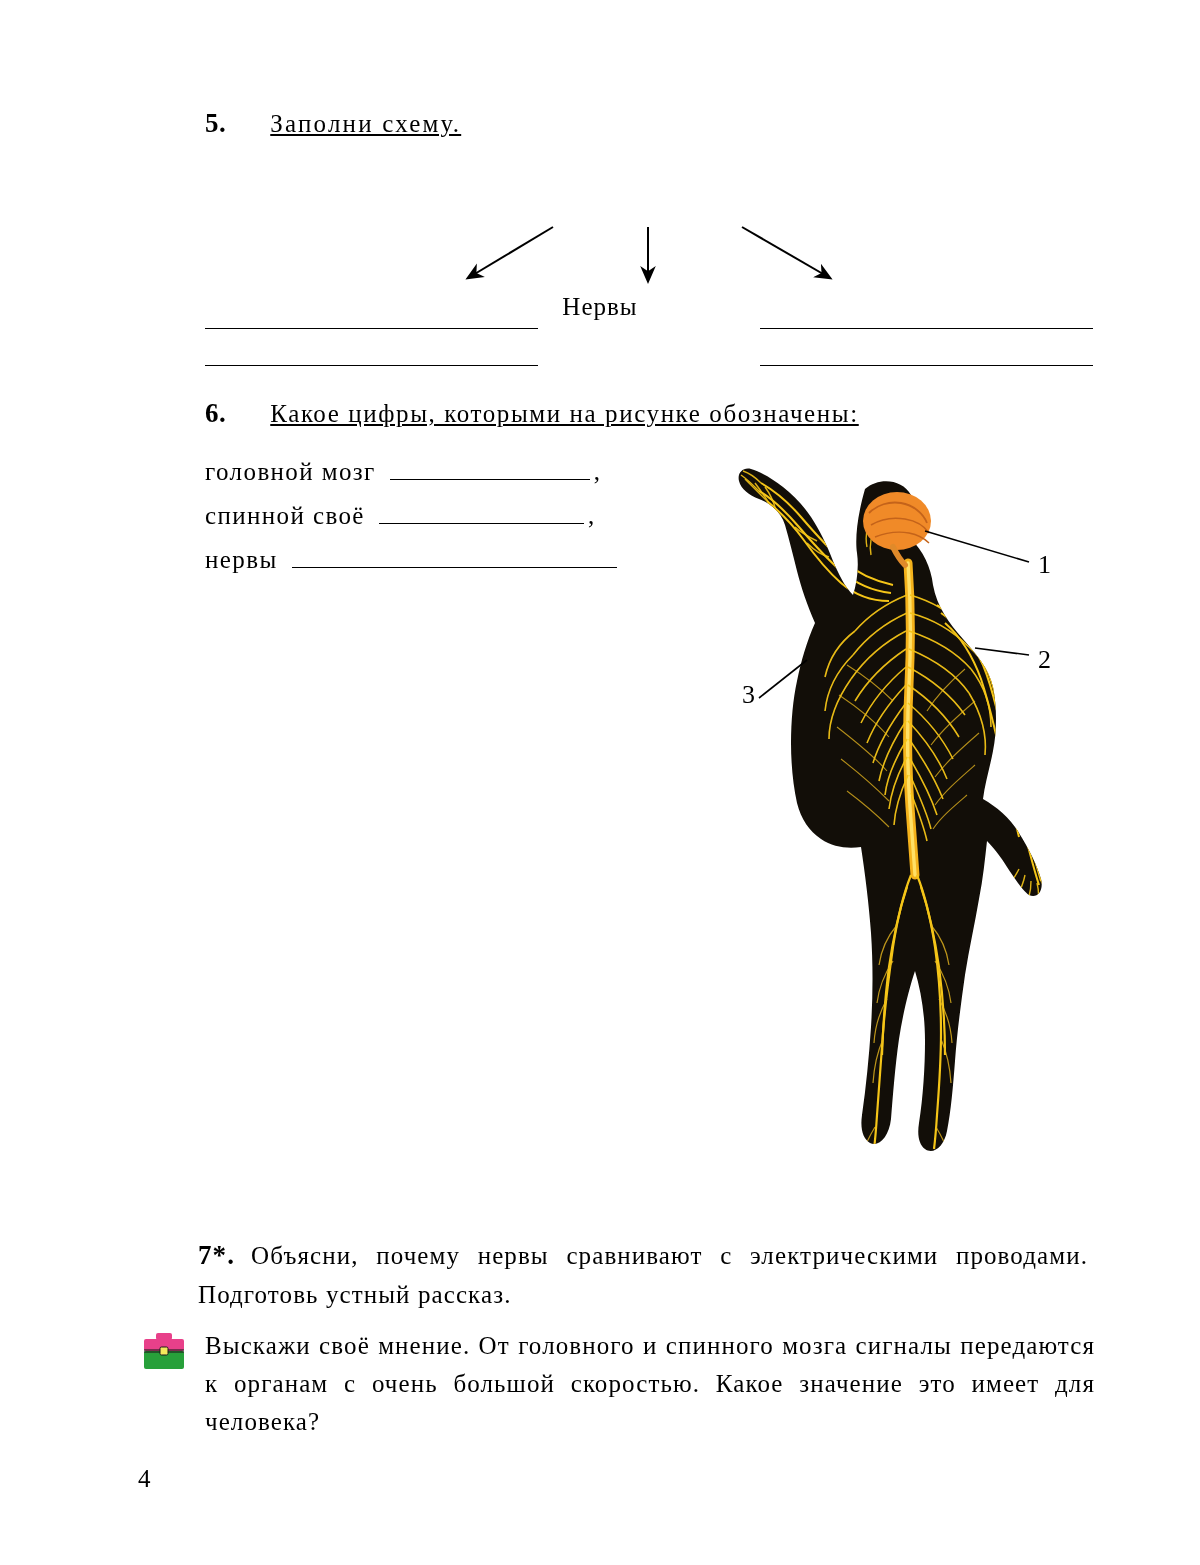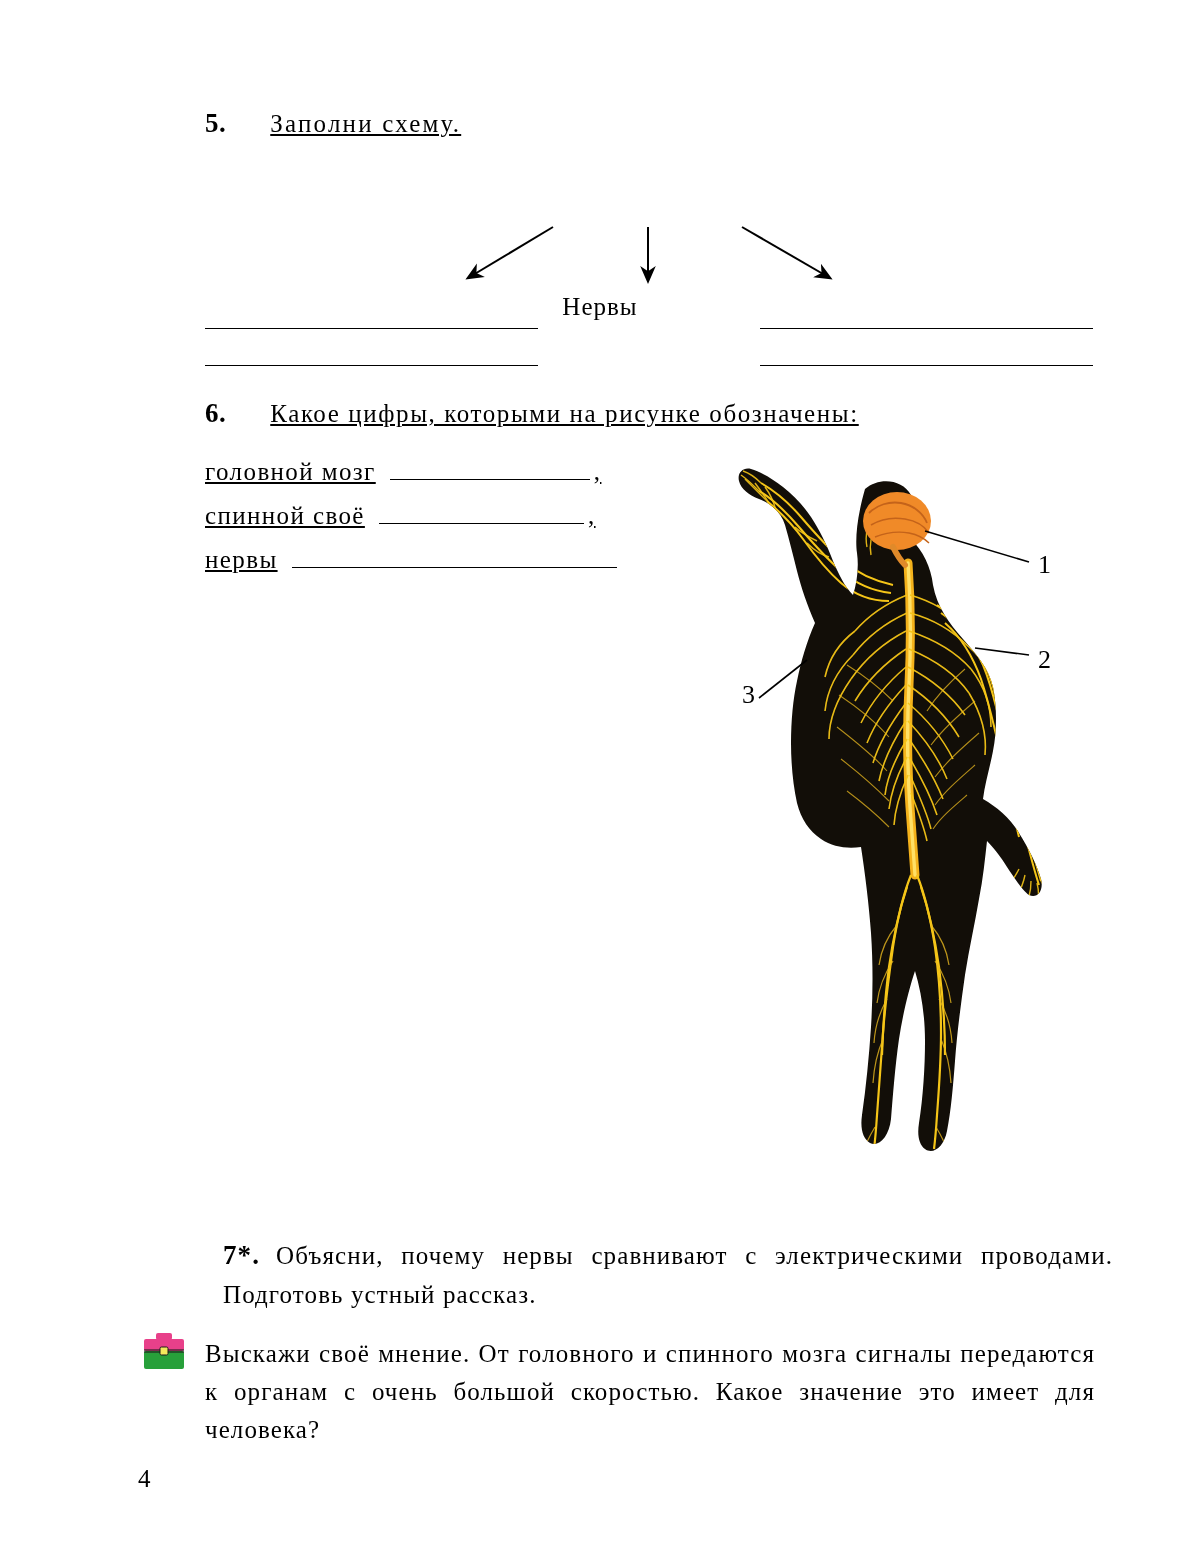--- a/index.html
+++ b/index.html
@@ -92,21 +92,20 @@
   }
   .task6-head .task-text { letter-spacing: 1.6px; }
 
   .fill-list {
     position: absolute;
     left: 205px;
     top: 458px;
     width: 470px;
     font-size: 25px;
     letter-spacing: 1.4px;
-    text-decoration: underline;
   }
   .fill-row {
     position: relative;
     height: 44px;
     display: flex;
     align-items: baseline;
     white-space: nowrap;
   }
   .fill-row .lbl { }
   .fill-row .blank {
@@ -135,21 +134,21 @@
     font-family: "Liberation Serif", serif;
     font-size: 26px;
   }
   .fig-num-1 { left: 1038px; top: 550px; }
   .fig-num-2 { left: 1038px; top: 645px; }
   .fig-num-3 { left: 742px;  top: 680px; }
 
   
   .task7 {
     position: absolute;
-    left: 223px;
+    left: 198px;
     top: 1235px;
     width: 890px;
     font-size: 25px;
     line-height: 1.52;
     text-align: justify;
     letter-spacing: 1.1px;
   }
   .task7 .num {
     font-weight: bold;
     font-size: 27px;
@@ -159,21 +158,20 @@
   
   .opinion {
     position: absolute;
     left: 205px;
     top: 1327px;
     width: 890px;
     font-size: 25px;
     line-height: 1.52;
     text-align: justify;
     letter-spacing: 1.1px;
-    margin-top: 8px;
   }
   .briefcase {
     position: absolute;
     left: 140px;
     top: 1330px;
     width: 48px;
     height: 44px;
   }
 
   .page-num {

